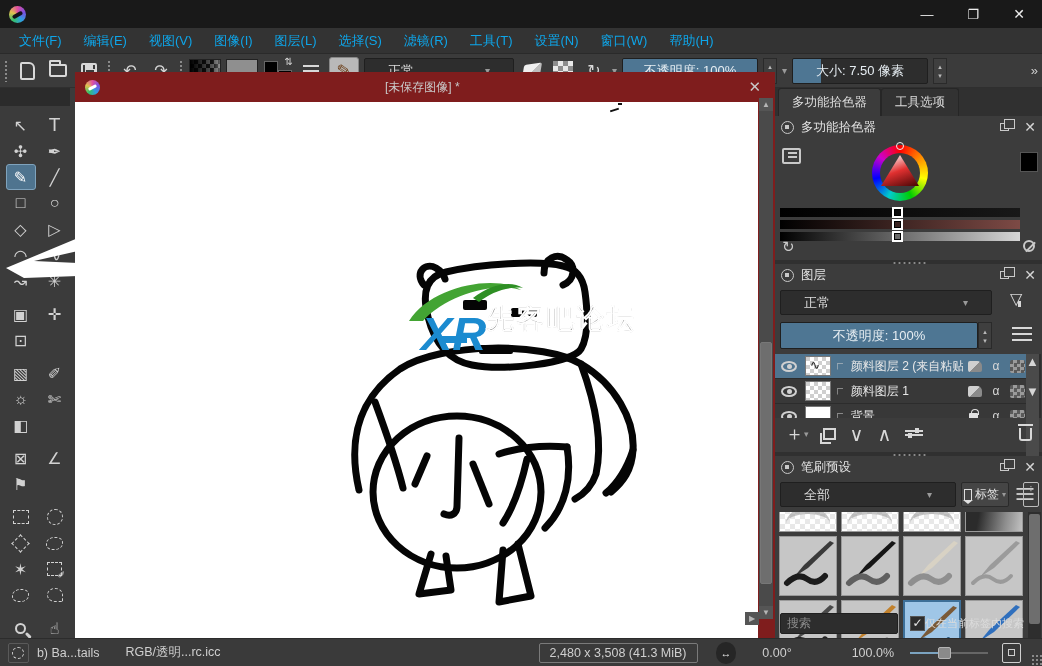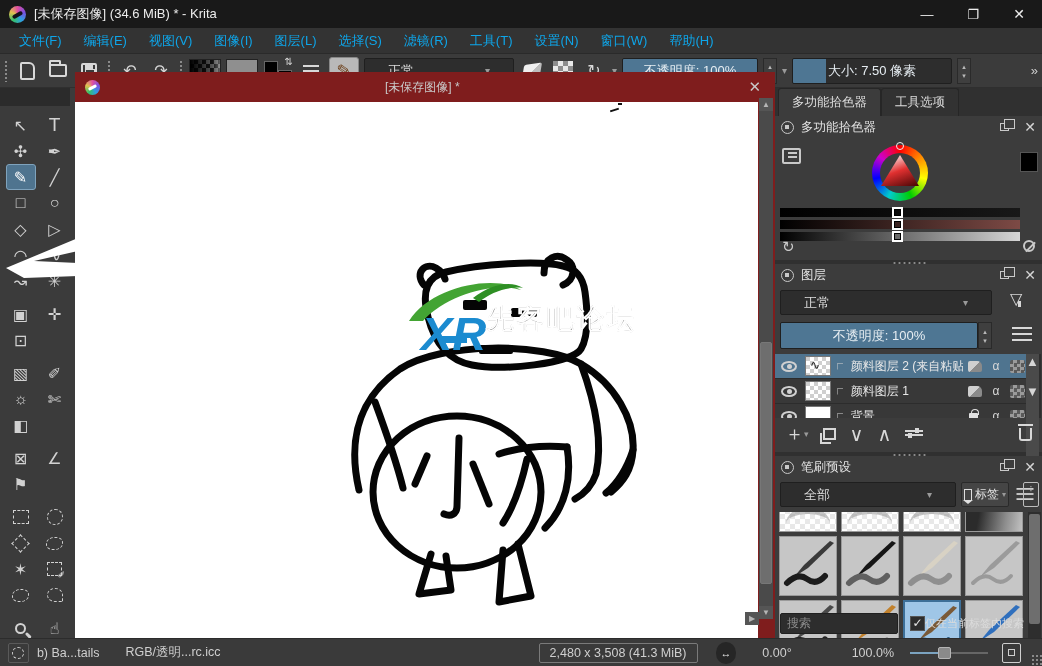--- a/index.html
+++ b/index.html
@@ -261,21 +261,20 @@
   .grip { margin-left:10px; width:12px; height:12px; align-self:flex-end;
     background:radial-gradient(circle,#8a8a8a 1px,transparent 1.2px); background-size:4px 4px; }
 </style>
 </head>
 <body>
 
 <div id="app">
 
   <div id="titlebar">
     <div class="logo"></div>
-    <div class="title">[未保存图像]  (34.6 MiB)  * - Krita</div>
     <div class="win-btns">
       <div class="win-btn">—</div>
       <div class="win-btn">❐</div>
       <div class="win-btn close">✕</div>
     </div>
   </div>
 
   <div id="menubar">
     <div class="menu-item">文件(F)</div>
     <div class="menu-item">编辑(E)</div>
@@ -333,21 +332,21 @@
     <span class="mini-arrow">▾</span>
     <div class="slider" style="width:136px;">
       <span class="fill" style="width:100%;"></span>
       <span class="lbl">不透明度: 100%</span>
     </div>
     <div class="spin">
         <span>▴</span>
         <span>▾</span>
       </div>
     <span class="mini-arrow">▾</span>
-    <div class="slider" style="width:160px;">
+    <div class="slider" style="width:136px;">
       <span class="fill" style="width:21%;"></span>
       <span class="lbl">大小: 7.50 像素</span>
     </div>
     <div class="spin">
         <span>▴</span>
         <span>▾</span>
       </div>
     <div class="overflow-chevrons">»</div>
   </div>
 

